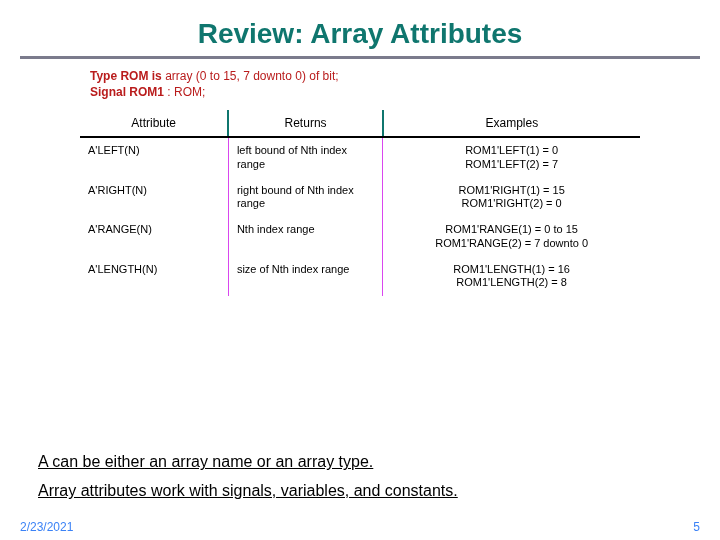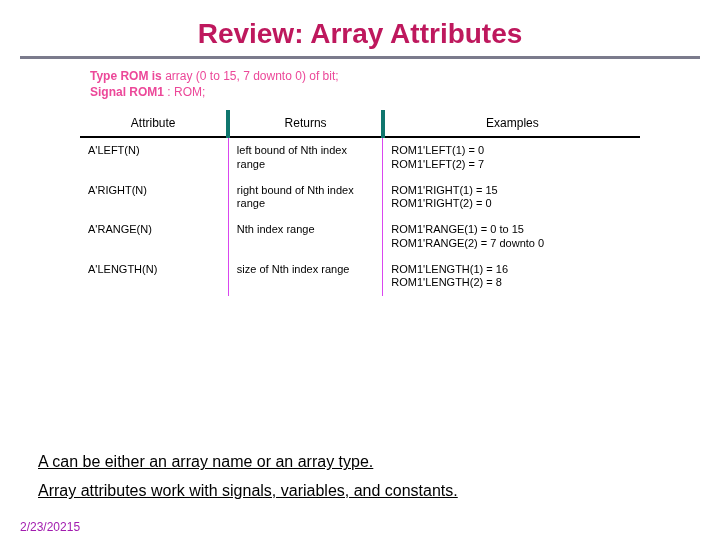--- a/index.html
+++ b/index.html
@@ -10,79 +10,79 @@
     background: #fff;
     font-family: Arial, Helvetica, sans-serif;
     color: #000;
     overflow: hidden;
     position: relative;
   }
   .title {
     text-align: center;
     font-size: 28px;
     font-weight: bold;
-    color: #be185d;
+    color: #0f766e;
     padding: 18px 0 6px 0;
   }
   .rule {
     border-bottom: 3px solid #7b7b8c;
     margin: 0 20px 10px 20px;
   }
   .decl {
     font-family: Verdana, Arial, sans-serif;
     font-size: 12px;
-    color: #ec4899;
+    color: #b91c1c;
     margin: 4px 6px 10px 90px;
     line-height: 1.3;
   }
   .decl .bold { font-weight: bold; }
   .tbl {
     margin: 0 auto;
     border-collapse: collapse;
     font-family: Verdana, Arial, sans-serif;
     font-size: 11px;
     color: #000;
     width: 560px;
   }
   .tbl th {
     font-weight: normal;
     font-size: 12px;
     padding: 6px 6px 6px 6px;
     text-align: center;
     border-bottom: 2px solid #000;
-    border-right: 4px solid #0f766e;
+    border-right: 2px solid #0f766e;
   }
   .tbl th:last-child { border-right: none; }
   .tbl td {
     padding: 6px 8px;
     border-right: 1px solid #d946ef;
     vertical-align: top;
     line-height: 1.25;
   }
-  .tbl td:last-child { border-right: none; }
+  .tbl td:last-child { border-right: none; text-align: center; }
   .tbl td.attr { width: 140px; }
   .tbl td.ret  { width: 150px; }
   .tbl td.ex   { width: 260px; }
   .notes {
     position: absolute;
     left: 38px;
     bottom: 34px;
     font-size: 16px;
     line-height: 1.8;
   }
   .notes div { text-decoration: underline; }
   .footer {
     position: absolute;
     bottom: 6px;
     left: 20px;
     right: 20px;
     font-size: 12px;
     display: flex;
-    justify-content: flex-start;
-    color: #a21caf;
+    justify-content: space-between;
+    color: #3b82f6;
   }
 </style>
 </head>
 <body>
 
 <div class="title">Review: Array Attributes</div>
 <div class="rule"></div>
 
 <div class="decl">
   <span class="bold">Type ROM is</span><span> array (0 to 15, 7 downto 0) of bit;</span><br>

